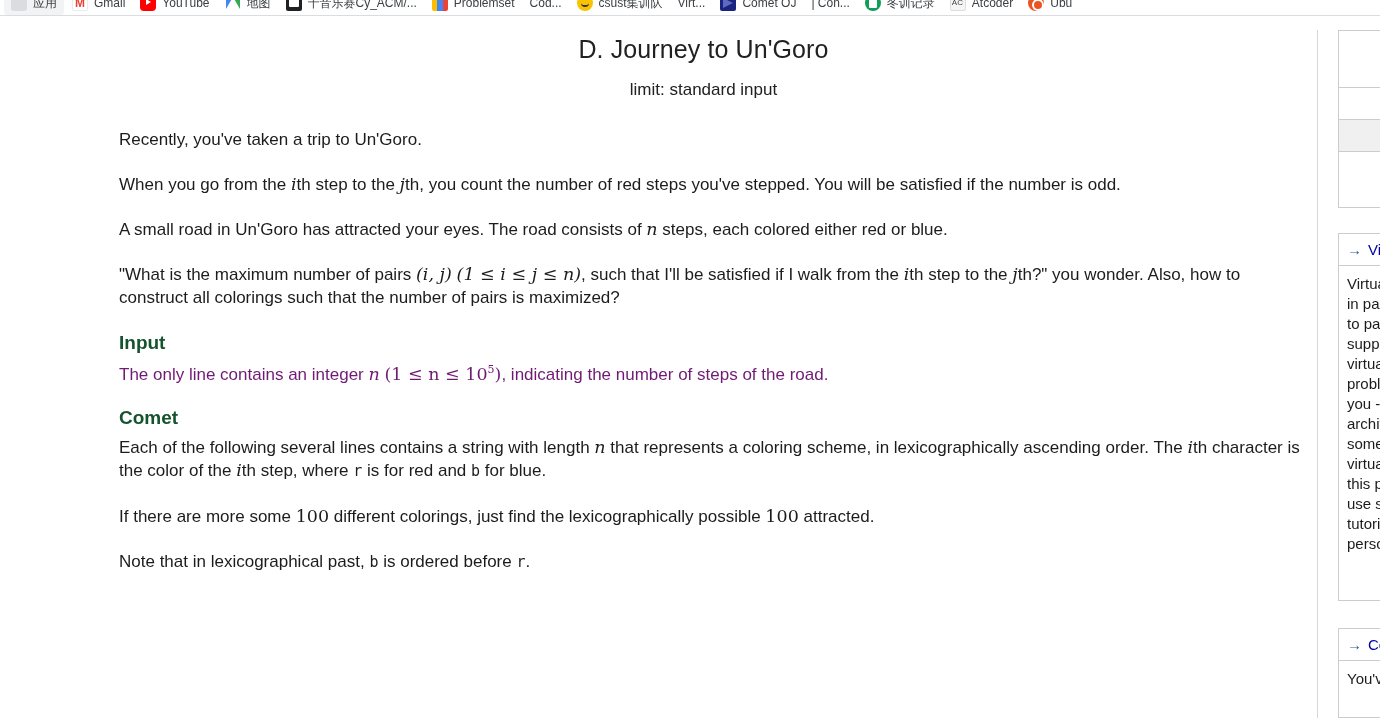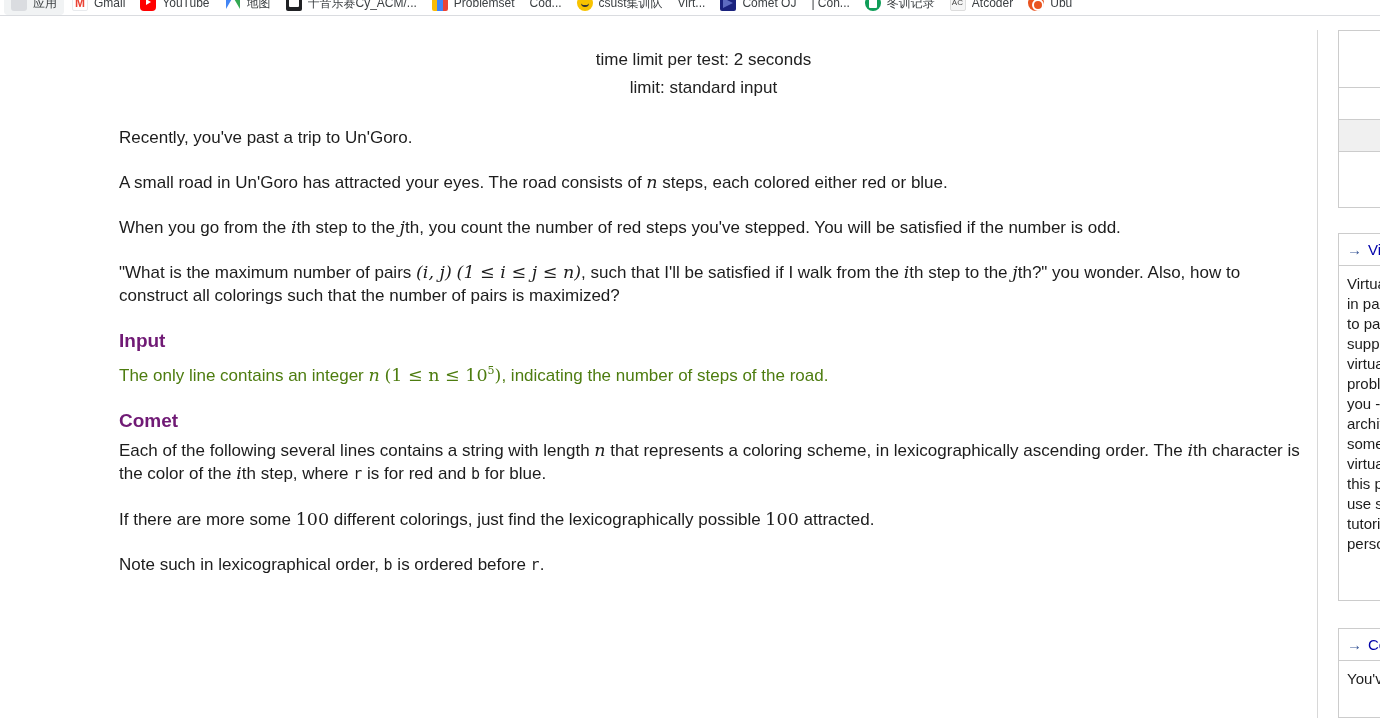--- a/index.html
+++ b/index.html
@@ -90,24 +90,24 @@
     font-size: 17px; color: #212121; line-height: 28px; font-weight: 400;
   }
 
   
   .statement { margin-top: 24px; width: 1190px; }
   .para {
     font-size: 17px; line-height: 23px; color: #1c1c1c;
     margin: 0 0 22px 0;
   }
   .sec-title {
-    font-size: 19px; font-weight: bold; color: #701a75;
+    font-size: 19px; font-weight: bold; color: #14532d;
     margin: 0 0 6px 0; line-height: 24px;
   }
-  .sec-body { font-size: 17px; line-height: 23px; color: #4d7c0f; margin: 0 0 22px 0; }
+  .sec-body { font-size: 17px; line-height: 18px; color: #701a75; margin: 0 0 22px 0; }
 
   
   .m {
     font-family: "DejaVu Serif", "Liberation Serif", serif;
     font-style: italic; font-size: 17.5px;
   }
   .mn {
     font-family: "DejaVu Serif", "Liberation Serif", serif;
     font-style: normal; font-size: 17.5px;
   }
@@ -215,46 +215,46 @@
     <span class="bm-label">Ubu</span>
   </div>
 </div>
 
 <div id="page">
 
   <div id="content-col">
     <div class="problem-inner">
 
       <div class="prob-header">
+        <div class="prob-title">D. Journey to Un'Goro</div>
         <div class="prob-limits">
-          <div>time limit per test: 2 seconds</div>
           <div>limit: standard input</div>
         </div>
       </div>
 
       <div class="statement">
 
-        <p class="para">Recently, you've past a trip to Un'Goro.</p>
+        <p class="para">Recently, you've taken a trip to Un'Goro.</p>
+
+        <p class="para"><span>When you go from the </span><span class="m">i</span><span>th step to the </span><span class="m">j</span><span>th, you count the number of red steps you've stepped. You will be satisfied if the number is odd.</span></p>
 
         <p class="para"><span>A small road in Un'Goro has attracted your eyes. The road consists of </span><span class="m">n</span><span> steps, each colored either red or blue.</span></p>
-
-        <p class="para"><span>When you go from the </span><span class="m">i</span><span>th step to the </span><span class="m">j</span><span>th, you count the number of red steps you've stepped. You will be satisfied if the number is odd.</span></p>
 
         <p class="para"><span>"What is the maximum number of pairs </span><span class="m">(i, j)</span><span>&nbsp;</span><span class="m">(1 ≤ i ≤ j ≤ n)</span><span>, such that I'll be satisfied if I walk from the </span><span class="m">i</span><span>th step to the </span><span class="m">j</span><span>th?" you wonder. Also, how to construct all colorings such that the number of pairs is maximized?</span></p>
 
         <h2 class="sec-title">Input</h2>
         <p class="sec-body"><span>The only line contains an integer </span><span class="m">n</span><span>&nbsp;</span><span class="mn"><span>(1 ≤ n ≤ 10</span><sup>5</sup><span>)</span></span><span>, indicating the number of steps of the road.</span></p>
 
         <h2 class="sec-title">Comet</h2>
 
         <p class="para"><span>Each of the following several lines contains a string with length </span><span class="m">n</span><span> that represents a coloring scheme, in lexicographically ascending order. The </span><span class="m">i</span><span>th character is the color of the </span><span class="m">i</span><span>th step, where </span><span class="code">r</span><span> is for red and </span><span class="code">b</span><span> for blue.</span></p>
 
         <p class="para"><span>If there are more some </span><span class="mn">100</span><span> different colorings, just find the lexicographically possible </span><span class="mn">100</span><span> attracted.</span></p>
 
-        <p class="para"><span>Note such in lexicographical order, </span><span class="code">b</span><span> is ordered before </span><span class="code">r</span><span>.</span></p>
+        <p class="para"><span>Note that in lexicographical past, </span><span class="code">b</span><span> is ordered before </span><span class="code">r</span><span>.</span></p>
 
       </div>
     </div>
   </div>
 
   <div id="vertical-divider"></div>
 
   <div id="sidebar">
 
     <div class="side-box" id="box-standings">

